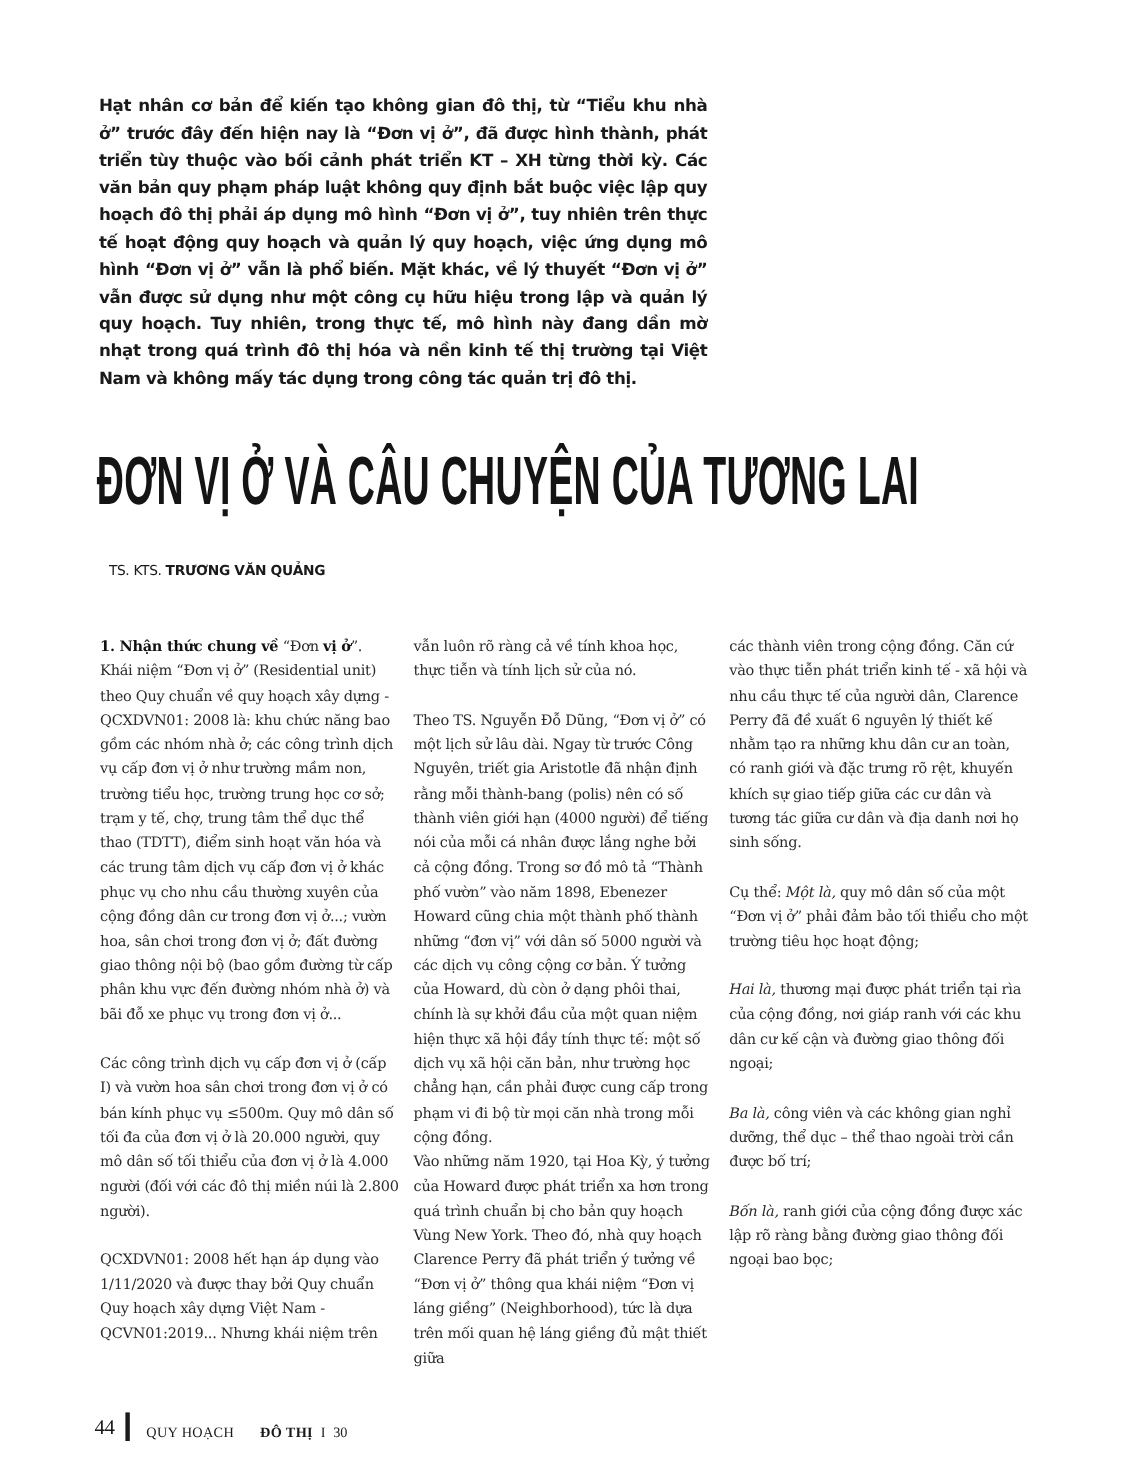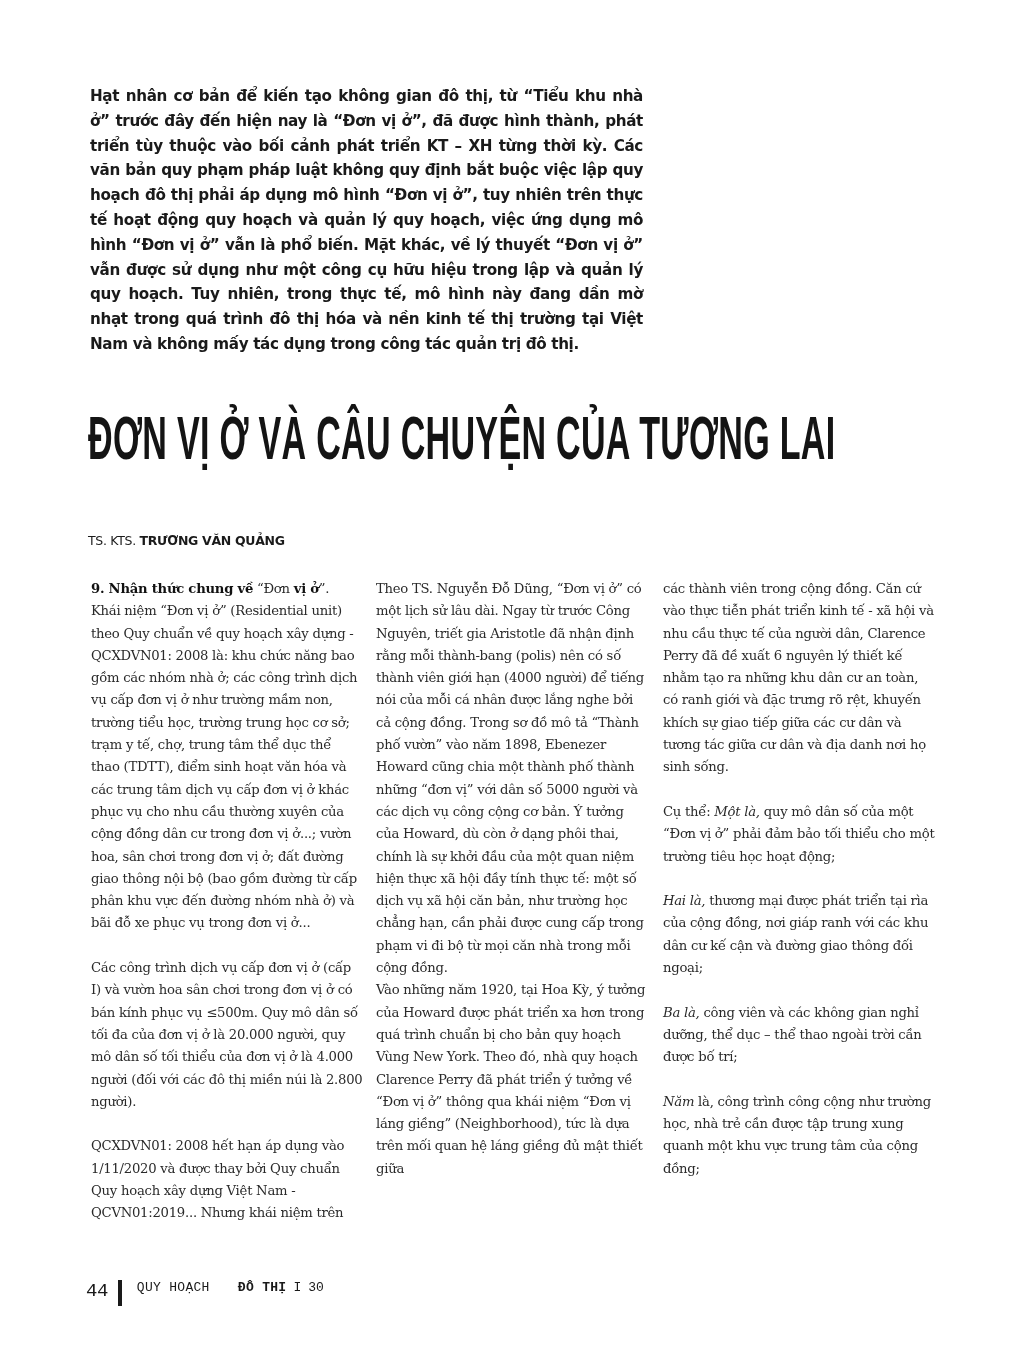--- a/index.html
+++ b/index.html
@@ -17,44 +17,44 @@
       overflow: visible;
     }
     .title {
       display: inline-block; transform-origin: left top;
       transform: scaleX(0.55);
       font-family: "Liberation Sans", sans-serif; font-weight: bold;
       font-size: 62px; line-height: 72px; white-space: nowrap;
       color: #141414; letter-spacing: 0.5px;
     }
     .byline {
-      position: absolute; left: 88px; top: 511px;
+      position: absolute; left: 99px; top: 511px;
       font-family: "DejaVu Sans", sans-serif; font-size: 12.5px;
-      letter-spacing: -0.3px; color: #1a1a1a; margin-top: 22px;
+      letter-spacing: -0.3px; color: #1a1a1a;
     }
     .byline .pre { font-weight: normal; }
     .byline .name { font-weight: bold; }
 
     .col {
       position: absolute; top: 578px; width: 272px;
       font-family: "DejaVu Serif", serif; font-size: 13.2px;
       line-height: 22.3px; color: #2a2a2a; letter-spacing: -0.25px;
     }
     .col p { margin-bottom: 22.3px; }
     .col p.tight { margin-bottom: 0; }
     .c1 { left: 91px; }
     .c2 { left: 376px; }
     .c3 { left: 663px; }
     .col b { color: #111; }
     .col i { font-style: italic; }
 
     .footer {
       position: absolute; left: 86px; top: 1280px; height: 30px;
-      display: flex; align-items: flex-start;
-      font-family: Liberation Mono, monospace; color: #1a1a1a;
+      display: flex; align-items: flex-end;
+      font-family: Liberation Serif, serif; color: #1a1a1a;
     }
     .footer .pg { font-size: 19px; font-weight: normal; letter-spacing: -0.5px; }
     .footer .bar { width: 4px; height: 26px; background: #1a1a1a; margin: 0 15px 0 10px; }
     .footer .mag { font-size: 13px; letter-spacing: 0.3px; }
     .footer .mag b { font-weight: bold; margin-left: 20px; }
     .footer .sep { font-size: 13px; margin: 0 7px; }
     .footer .issue { font-size: 13px; }
   </style>
 </head>
 <body>
@@ -63,37 +63,38 @@
 
 <div class="title-wrap">
   <h1 class="title">ĐƠN VỊ Ở VÀ CÂU CHUYỆN CỦA TƯƠNG LAI</h1>
 </div>
 
 <div class="byline">
   <span class="pre">TS. KTS. </span><span class="name">TRƯƠNG VĂN QUẢNG</span>
 </div>
 
 <div class="col c1">
-  <p class="tight"><b>9. Nhận thức chung về</b><span> “Đơn </span><b>vị ở</b><span>”.</span></p>
+  <p class="tight"><b>1. Nhận thức chung về</b><span> “Đơn </span><b>vị ở</b><span>”.</span></p>
   <p>Khái niệm “Đơn vị ở” (Residential unit) theo Quy chuẩn về quy hoạch xây dựng - QCXDVN01: 2008 là: khu chức năng bao gồm các nhóm nhà ở; các công trình dịch vụ cấp đơn vị ở như trường mầm non, trường tiểu học, trường trung học cơ sở; trạm y tế, chợ, trung tâm thể dục thể thao (TDTT), điểm sinh hoạt văn hóa và các trung tâm dịch vụ cấp đơn vị ở khác phục vụ cho nhu cầu thường xuyên của cộng đồng dân cư trong đơn vị ở...; vườn hoa, sân chơi trong đơn vị ở; đất đường giao thông nội bộ (bao gồm đường từ cấp phân khu vực đến đường nhóm nhà ở) và bãi đỗ xe phục vụ trong đơn vị ở...</p>
   <p>Các công trình dịch vụ cấp đơn vị ở (cấp I) và vườn hoa sân chơi trong đơn vị ở có bán kính phục vụ ≤500m. Quy mô dân số tối đa của đơn vị ở là 20.000 người, quy mô dân số tối thiểu của đơn vị ở là 4.000 người (đối với các đô thị miền núi là 2.800 người).</p>
   <p>QCXDVN01: 2008 hết hạn áp dụng vào 1/11/2020 và được thay bởi Quy chuẩn Quy hoạch xây dựng Việt Nam - QCVN01:2019... Nhưng khái niệm trên</p>
 </div>
 
 <div class="col c2">
+  <p>vẫn luôn rõ ràng cả về tính khoa học, thực tiễn và tính lịch sử của nó.</p>
   <p class="tight">Theo TS. Nguyễn Đỗ Dũng, “Đơn vị ở” có một lịch sử lâu dài. Ngay từ trước Công Nguyên, triết gia Aristotle đã nhận định rằng mỗi thành-bang (polis) nên có số thành viên giới hạn (4000 người) để tiếng nói của mỗi cá nhân được lắng nghe bởi cả cộng đồng. Trong sơ đồ mô tả “Thành phố vườn” vào năm 1898, Ebenezer Howard cũng chia một thành phố thành những “đơn vị” với dân số 5000 người và các dịch vụ công cộng cơ bản. Ý tưởng của Howard, dù còn ở dạng phôi thai, chính là sự khởi đầu của một quan niệm hiện thực xã hội đầy tính thực tế: một số dịch vụ xã hội căn bản, như trường học chẳng hạn, cần phải được cung cấp trong phạm vi đi bộ từ mọi căn nhà trong mỗi cộng đồng.</p>
   <p>Vào những năm 1920, tại Hoa Kỳ, ý tưởng của Howard được phát triển xa hơn trong quá trình chuẩn bị cho bản quy hoạch Vùng New York. Theo đó, nhà quy hoạch Clarence Perry đã phát triển ý tưởng về “Đơn vị ở” thông qua khái niệm “Đơn vị láng giềng” (Neighborhood), tức là dựa trên mối quan hệ láng giềng đủ mật thiết giữa</p>
 </div>
 
 <div class="col c3">
   <p>các thành viên trong cộng đồng. Căn cứ vào thực tiễn phát triển kinh tế - xã hội và nhu cầu thực tế của người dân, Clarence Perry đã đề xuất 6 nguyên lý thiết kế nhằm tạo ra những khu dân cư an toàn, có ranh giới và đặc trưng rõ rệt, khuyến khích sự giao tiếp giữa các cư dân và tương tác giữa cư dân và địa danh nơi họ sinh sống.</p>
   <p><span>Cụ thể: </span><i>Một là,</i><span> quy mô dân số của một “Đơn vị ở” phải đảm bảo tối thiểu cho một trường tiêu học hoạt động;</span></p>
   <p><i>Hai là,</i><span> thương mại được phát triển tại rìa của cộng đồng, nơi giáp ranh với các khu dân cư kế cận và đường giao thông đối ngoại;</span></p>
   <p><i>Ba là,</i><span> công viên và các không gian nghỉ dưỡng, thể dục – thể thao ngoài trời cần được bố trí;</span></p>
-  <p><i>Năm</i><span> là, công trình công cộng như trường học, nhà trẻ cần được tập trung xung quanh một khu vực trung tâm của cộng đồng;</span></p>
+  <p><i>Bốn là,</i><span> ranh giới của cộng đồng được xác lập rõ ràng bằng đường giao thông đối ngoại bao bọc;</span></p>
 </div>
 
 <div class="footer">
   <span class="pg">44</span>
   <span class="bar"></span>
   <span class="mag"><span>QUY HOẠCH </span><b>ĐÔ THỊ</b></span>
   <span class="sep">I</span>
   <span class="issue">30</span>
 </div>
 

